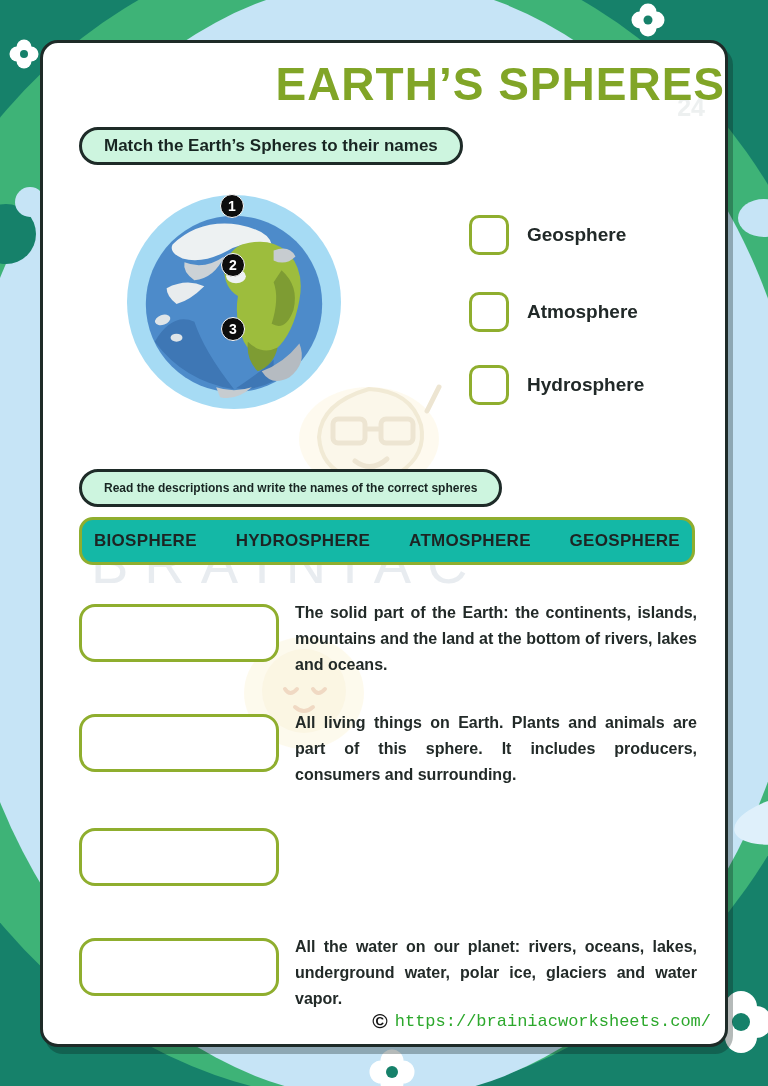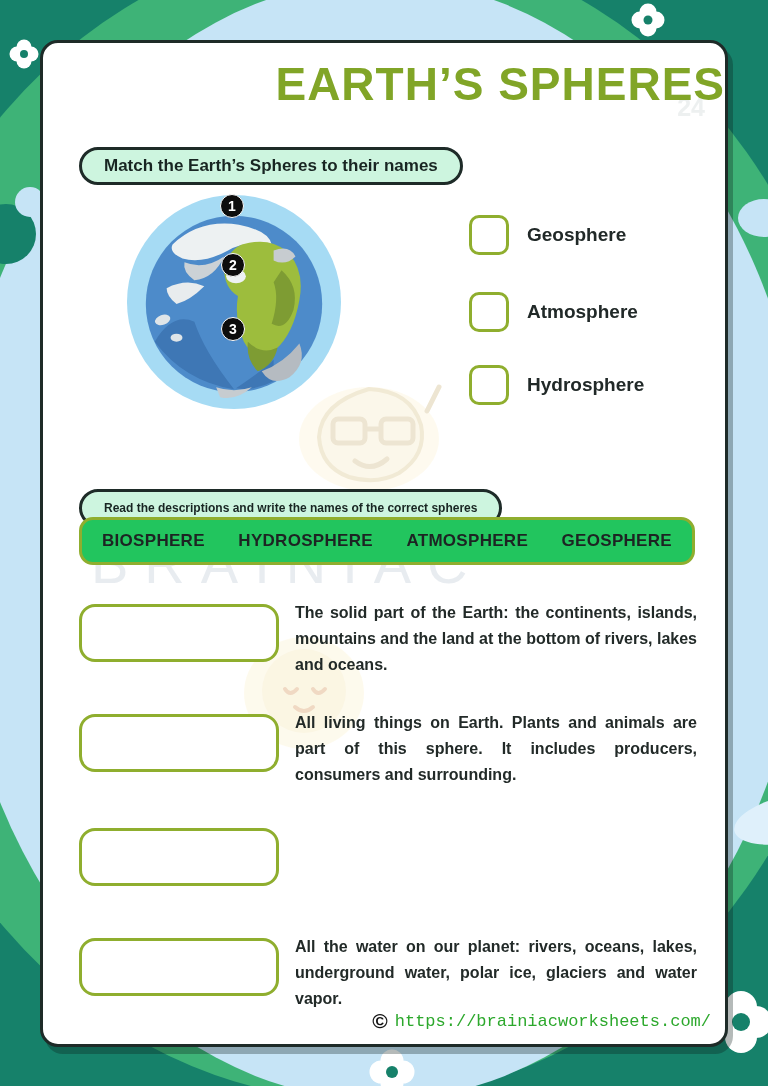--- a/index.html
+++ b/index.html
@@ -23,36 +23,36 @@
   .wm-s{color:rgba(130,190,228,.42);}
   .wm-num{position:absolute;right:20px;top:50px;font-size:25px;font-weight:800;
           color:rgba(222,228,228,.55);}
   .mascot1{position:absolute;left:238px;top:338px;opacity:.45;}
   .mascot2{position:absolute;left:196px;top:588px;opacity:.5;}
   
   .title{position:absolute;left:0;top:14px;width:100%;text-align:right;
          font-size:46px;font-weight:800;letter-spacing:1px;color:#81a527;}
   .pill{position:absolute;display:inline-flex;align-items:center;height:38px;
         padding:0 22px;background:#cdf5df;border:3px solid #1e2b28;border-radius:19px;
-        font-weight:700;color:#182522;white-space:nowrap;margin-top:20px;}
+        font-weight:700;color:#182522;white-space:nowrap;}
   .pill1{left:36px;top:84px;font-size:17px;}
   .pill2{left:36px;top:426px;font-size:12px;}
   
   .earth{position:absolute;left:82px;top:150px;width:218px;height:218px;}
   .badge{position:absolute;width:24px;height:24px;border-radius:50%;background:#0d0d0d;
          color:#fff;font-weight:800;font-size:14px;display:flex;align-items:center;
          justify-content:center;border:1.5px solid #ffffff;}
   
   .opt-row{position:absolute;left:426px;display:flex;align-items:center;gap:18px;height:42px;}
   .checkbox{width:40px;height:40px;border:3px solid #8fae2e;border-radius:10px;background:#fff;}
   .opt-label{font-size:19px;font-weight:600;color:#212928;}
   
   .wordbank{position:absolute;left:36px;top:474px;width:616px;height:48px;
-            border:3px solid #8fae2e;border-radius:14px;background:#22c55e;
-            display:flex;align-items:center;justify-content:space-between;padding:0 20px;}
+            border:3px solid #8fae2e;border-radius:14px;background:#14b8a6;
+            display:flex;align-items:center;justify-content:space-between;padding:0 12px;}
   .wordbank span{font-size:17px;font-weight:600;letter-spacing:.3px;color:#1d2423;}
   
   .ansbox{position:absolute;left:36px;width:200px;height:58px;border:3px solid #8fae2e;
           border-radius:16px;background:#fff;}
   .desc{position:absolute;left:252px;width:402px;font-size:16px;line-height:26px;
         font-weight:700;color:#222a28;text-align:justify;}
   
   .footer{position:absolute;right:14px;top:966px;display:flex;align-items:center;gap:7px;}
   .copy{font-size:21px;font-weight:700;color:#111;}
   .url{font-family:Liberation Mono, monospace;font-size:17px;color:#2ca82c;text-decoration:none;}

